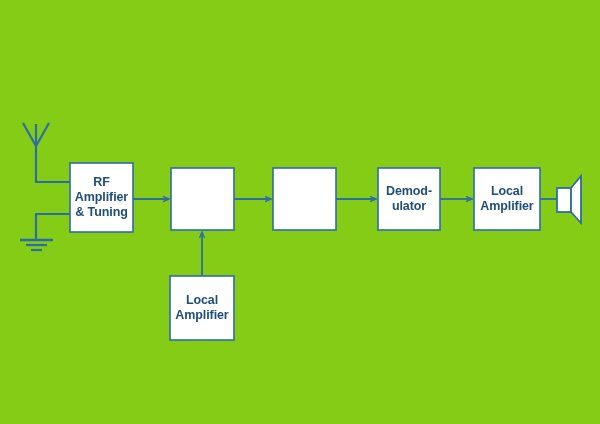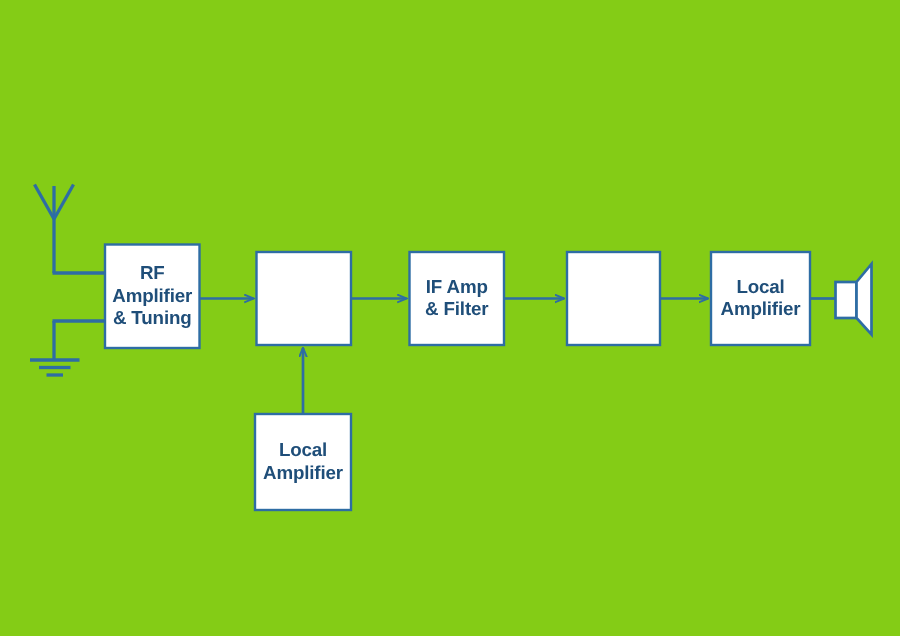--- a/index.html
+++ b/index.html
@@ -92,23 +92,23 @@
       <rect x="557" y="188" width="14" height="24" fill="#ffffff" stroke="#2E6DA4" stroke-width="1.8"></rect>
       <path d="M571,188 L581,176 L581,223 L571,212 Z" fill="#ffffff" stroke="#2E6DA4" stroke-width="1.8" stroke-linejoin="miter"></path>
     </g>
   </svg>
 
   <div class="block-label" style="left:70px; top:163px; width:63px; height:69px;">RF
 Amplifier
 &amp; Tuning</div>
 
 
-  <div class="block-label" style="left:273px; top:168px; width:63px; height:62px;">IF Amp
-&amp; Filter</div>
 
+  <div class="block-label" style="left:378px; top:168px; width:62px; height:62px;">Demod-
+ulator</div>
 
   <div class="block-label" style="left:472px; top:168px; width:70px; height:62px;">Local
 Amplifier</div>
 
   <div class="block-label" style="left:168px; top:276px; width:68px; height:64px;">Local
 Amplifier</div>
 
 </div>
 
 </body></html>

